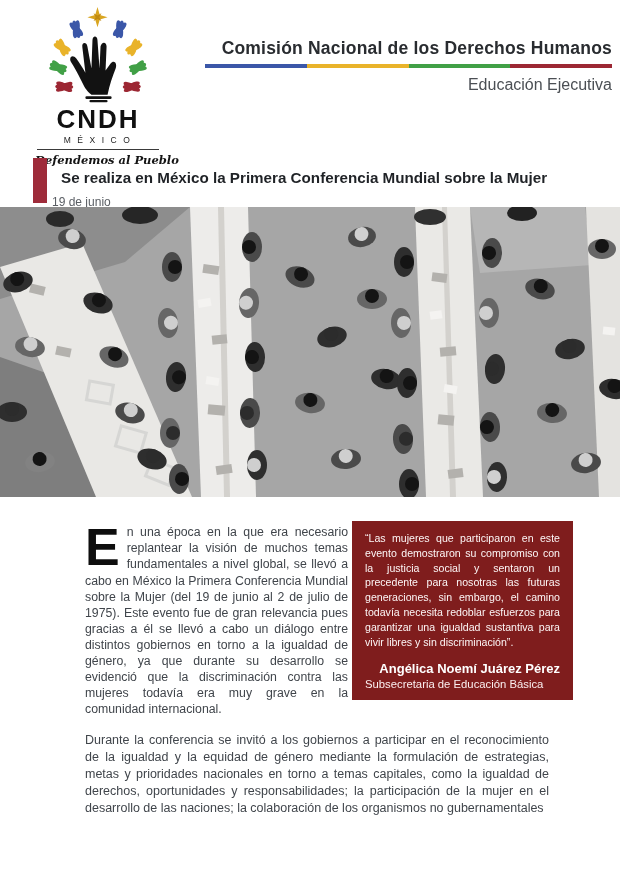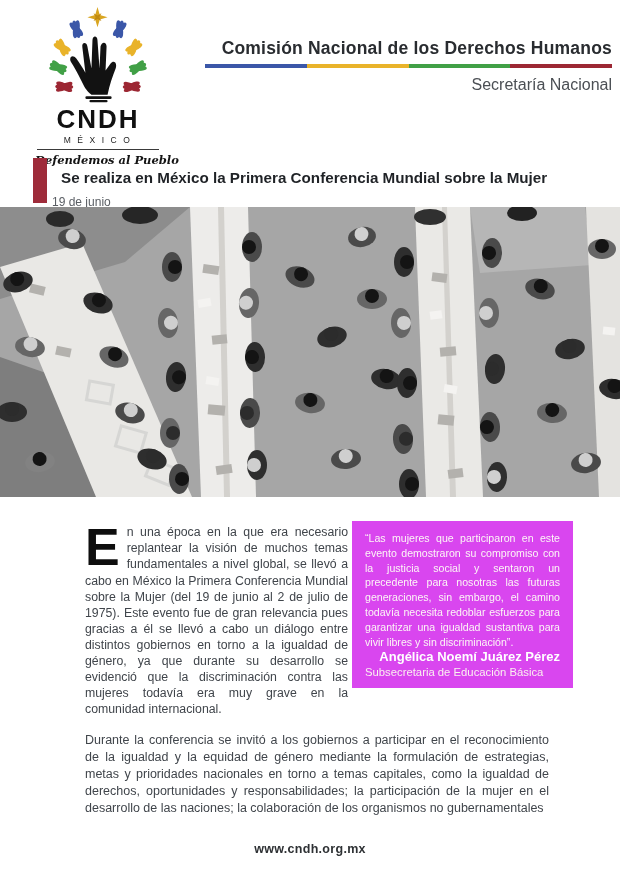--- a/index.html
+++ b/index.html
@@ -33,21 +33,21 @@
   .hD{fill:#141414}.hM{fill:#2c2c2c}.hS{fill:#cfcfcf}
 
   
   .para1{position:absolute;left:85px;top:512px;width:263px;font-size:12.3px;line-height:16.1px;
          text-align:justify;color:#40454b;}
   .dropcap{float:left;font-size:52px;line-height:40px;font-weight:800;color:#0e0e0e;
            margin:3px 7px 0 0;}
   .quote-box{position:absolute;left:352px;top:521px;width:221px;min-height:163px;box-sizing:border-box;
              padding:10px 13px;color:#ffffff;}
   .quote-text{font-size:10.6px;line-height:14.8px;text-align:justify;color:#fdf6f6;}
-  .quote-author{font-size:13px;font-weight:800;text-align:right;}
+  .quote-author{font-size:13px;font-weight:800;text-align:right;margin-top:12px;}
   .quote-role{font-size:11.3px;text-align:left;margin-top:2px;color:#fbeff0;}
   .para2{position:absolute;left:85px;top:719px;width:464px;font-size:12.5px;line-height:17.2px;
          text-align:justify;color:#40454b;}
 
   
   .footer{position:absolute;left:0;right:0;top:839px;text-align:center;}
   .footer a{font-size:12.5px;font-weight:700;color:#2e3134;letter-spacing:0.3px;text-decoration:none;}
 </style>
 </head>
 <body>
@@ -121,21 +121,21 @@
   </div>
 
   <div class="header-right">
     <div class="header-title">Comisión Nacional de los Derechos Humanos</div>
     <div class="header-divider">
       <span style="background-color: rgb(59, 87, 168);"></span>
       <span style="background-color: rgb(233, 179, 42);"></span>
       <span style="background-color: rgb(65, 160, 70);"></span>
       <span style="background-color: rgb(156, 39, 51);"></span>
     </div>
-    <div class="header-subtitle">Secretaría Nacional</div>
+    <div class="header-subtitle">Educación Ejecutiva</div>
   </div>
 
   <div class="headline-bar" style="background-color: rgb(158, 43, 58);"></div>
   <div class="headline-block">
     <h1 class="headline-title">Se realiza en México la Primera Conferencia Mundial sobre la Mujer</h1>
     <div class="headline-date">19 de junio</div>
   </div>
 
   <div class="photo">
     <svg viewBox="0 0 620 290" preserveAspectRatio="none">
@@ -349,25 +349,22 @@
         <ellipse cx="140" cy="8" rx="18" ry="9" fill="#262626"></ellipse>
         <ellipse cx="430" cy="10" rx="16" ry="8" fill="#303030"></ellipse>
         <ellipse cx="522" cy="6" rx="15" ry="8" fill="#222222"></ellipse>
         <ellipse cx="60" cy="12" rx="14" ry="8" fill="#2a2a2a"></ellipse>
       </g>
     </svg>
   </div>
 
   <p class="para1"><span class="dropcap">E</span><span>n una época en la que era necesario replantear la visión de muchos temas fundamentales a nivel global, se llevó a cabo en México la Primera Conferencia Mundial sobre la Mujer (del 19 de junio al 2 de julio de 1975). Este evento fue de gran relevancia pues gracias a él se llevó a cabo un diálogo entre distintos gobiernos en torno a la igualdad de género, ya que durante su desarrollo se evidenció que la discriminación contra las mujeres todavía era muy grave en la comunidad internacional.</span></p>
 
-  <div class="quote-box" style="background-color: #d946ef;">
+  <div class="quote-box" style="background-color: #7f1d1d;">
     <div class="quote-text">“Las mujeres que participaron en este evento demostraron su compromiso con la justicia social y sentaron un precedente para nosotras las futuras generaciones, sin embargo, el camino todavía necesita redoblar esfuerzos para garantizar una igualdad sustantiva para vivir libres y sin discriminación”.</div>
     <div class="quote-author">Angélica Noemí Juárez Pérez</div>
     <div class="quote-role">Subsecretaria de Educación Básica</div>
   </div>
 
   <p class="para2">Durante la conferencia se invitó a los gobiernos a participar en el reconocimiento de la igualdad y la equidad de género mediante la formulación de estrategias, metas y prioridades nacionales en torno a temas capitales, como la igualdad de derechos, oportunidades y responsabilidades; la participación de la mujer en el desarrollo de las naciones; la colaboración de los organismos no gubernamentales</p>
 
-  <div class="footer">
-    <a href="#">www.cndh.org.mx</a>
-  </div>
 
 </div>
 
 </body></html>

